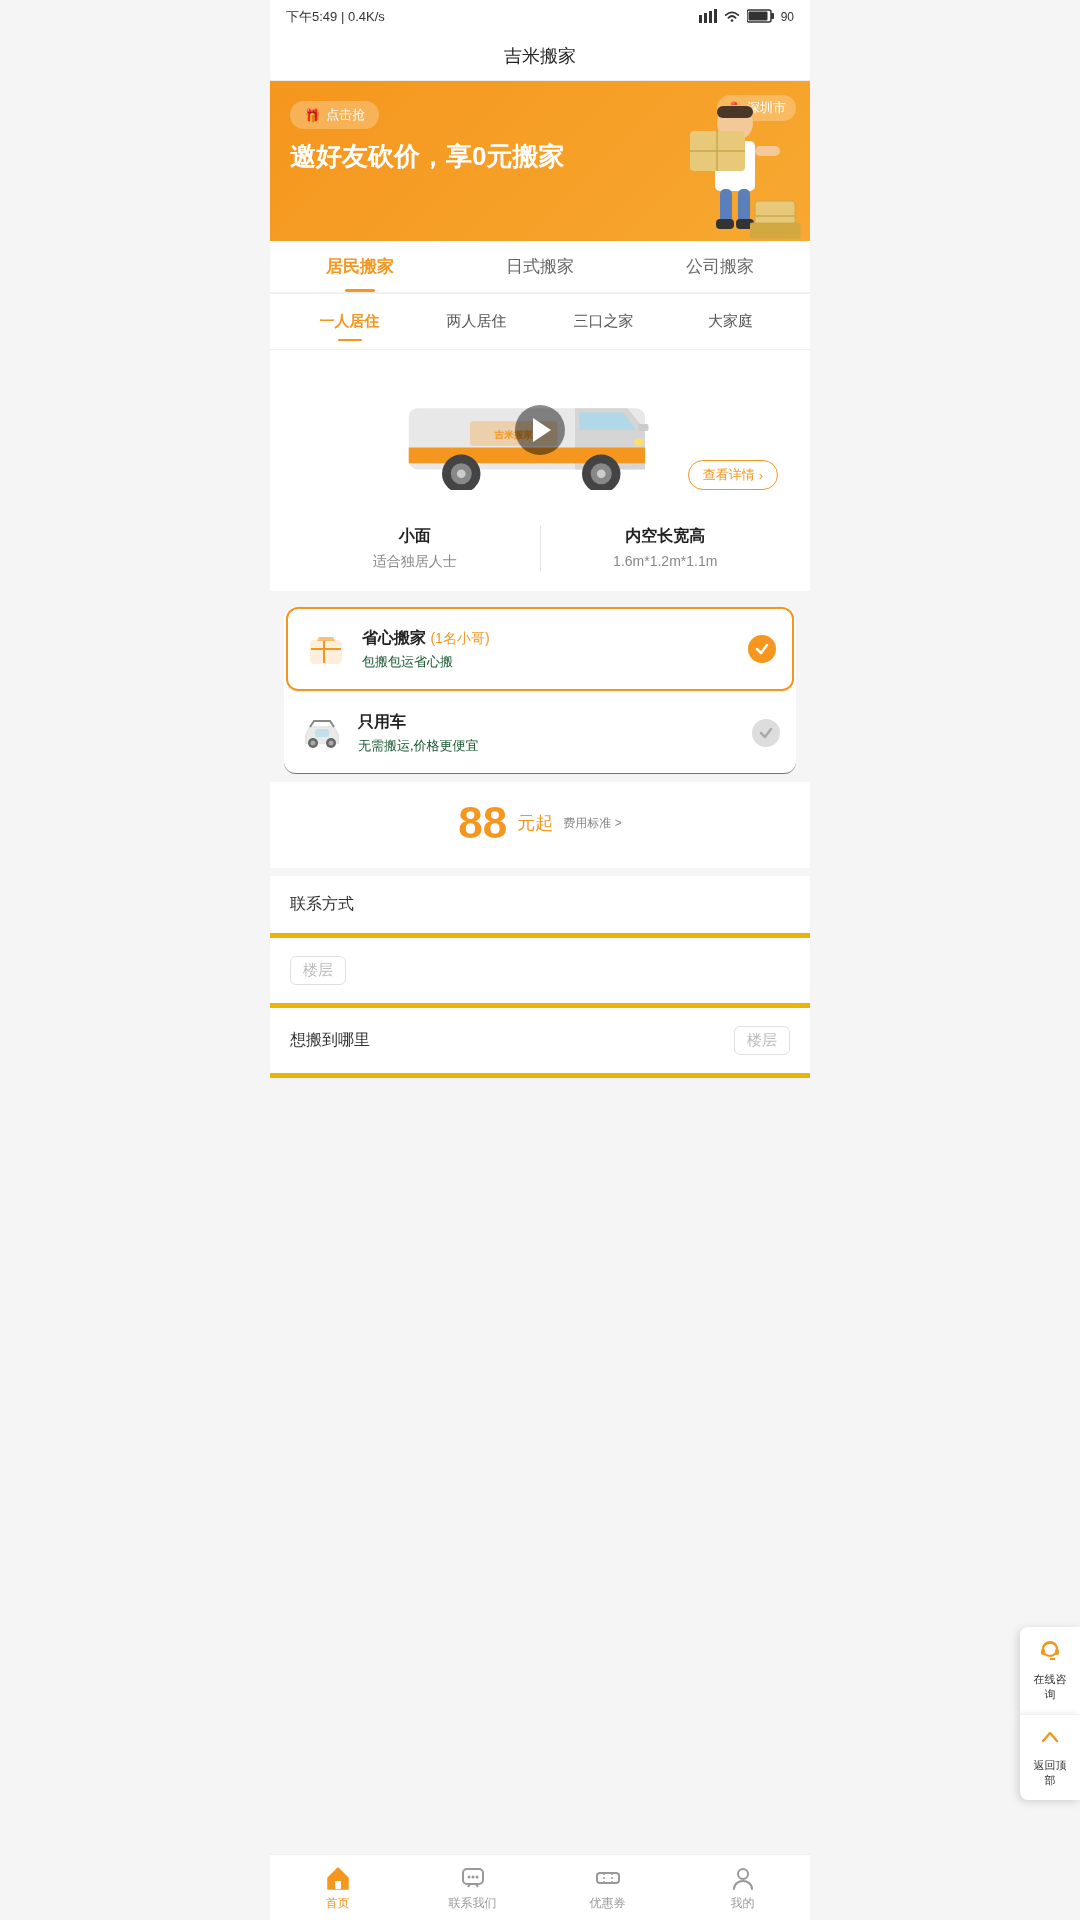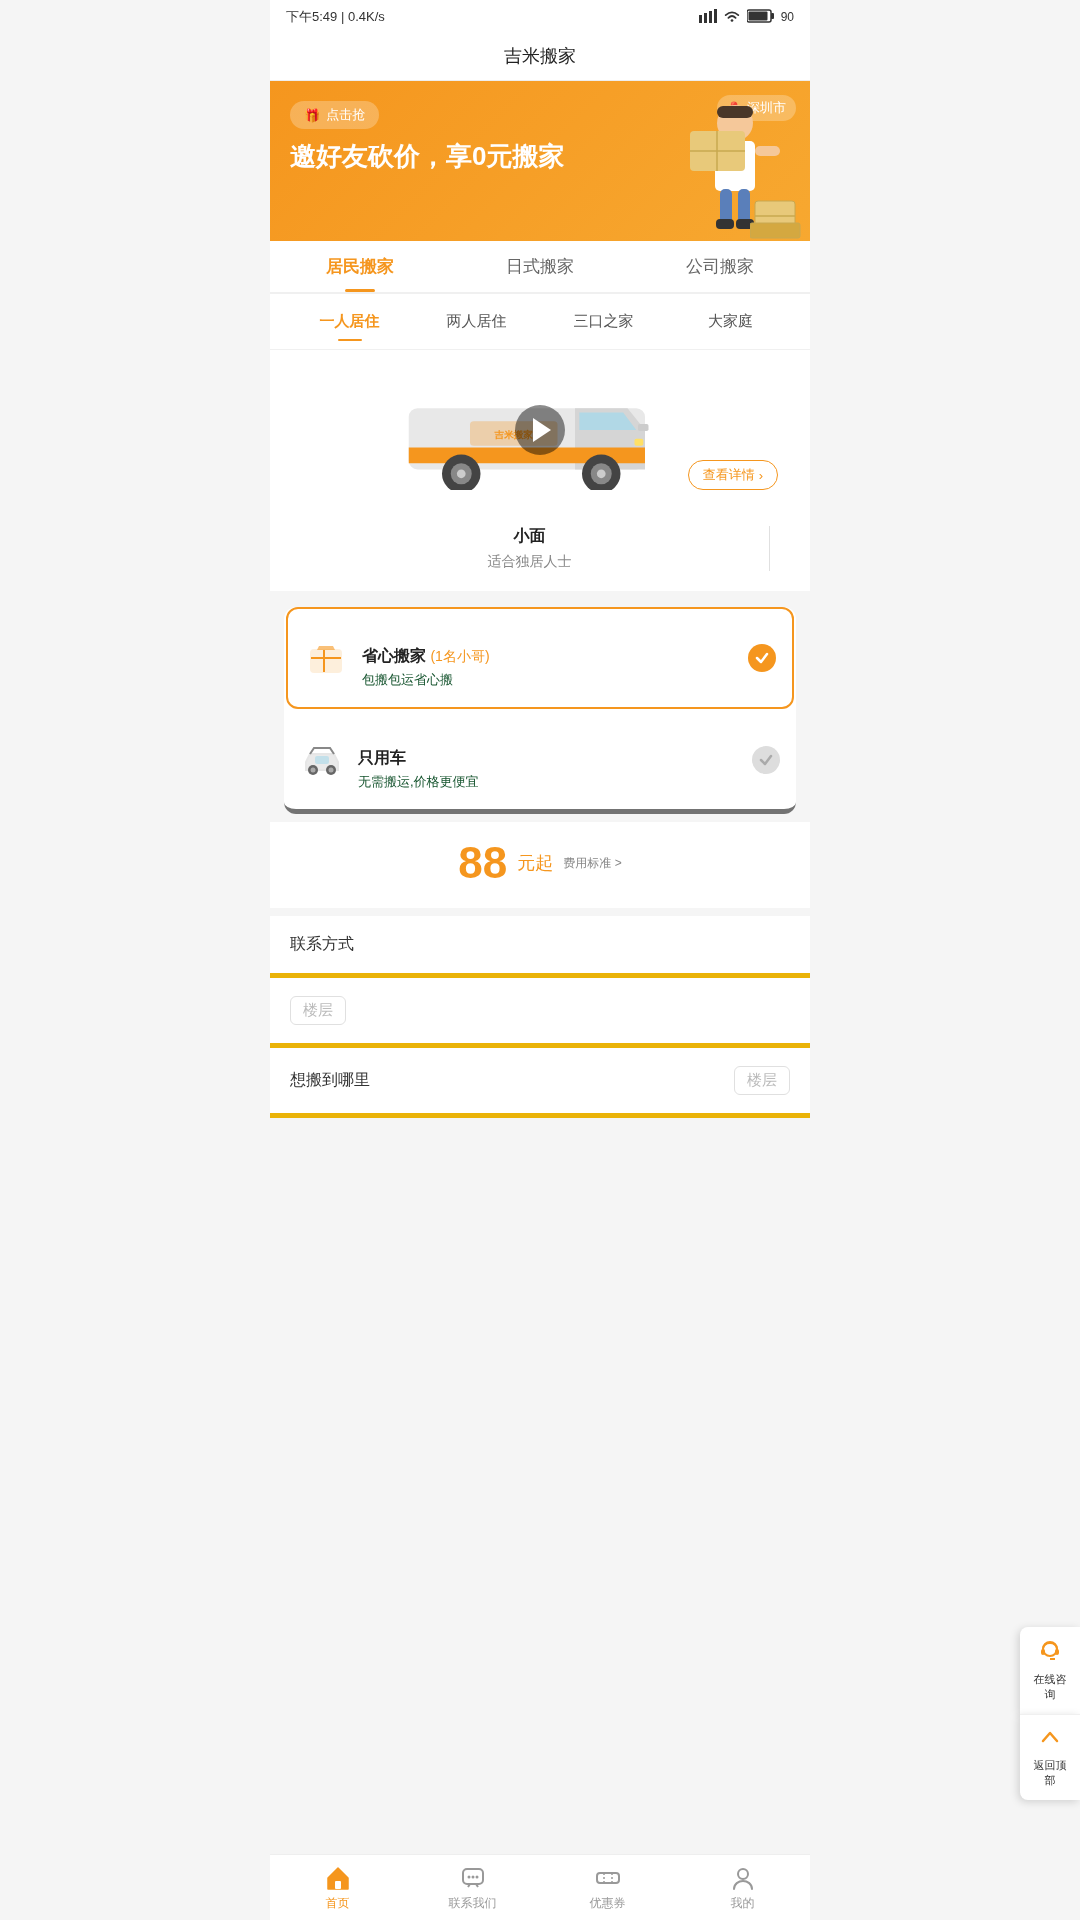--- a/index.html
+++ b/index.html
@@ -225,21 +225,21 @@
     
     .service-section {
       background: #fff;
       margin: 8px 14px;
       border-radius: 12px;
     }
     .service-card {
       display: flex;
       align-items: center;
       padding: 18px 16px;
-      border-bottom: 5px solid #737373;
+      border-bottom: 1px solid #737373;
       cursor: pointer;
       border-radius: 12px;
     }
     .service-card.selected {
       border: 2px solid #f5961e;
       border-radius: 12px;
       margin: 2px;
     }
     .service-icon {
       width: 44px;
@@ -249,21 +249,20 @@
       display: flex;
       align-items: center;
       justify-content: center;
     }
     .service-text { flex: 1; }
     .service-name {
       font-size: 16px;
       font-weight: bold;
       color: #222;
       margin-bottom: 4px;
-      margin-top: 19px;
     }
     .service-name .count {
       font-size: 14px;
       color: #f5961e;
       font-weight: normal;
     }
     .service-desc {
       font-size: 13px;
       color: #14532d;
     }
@@ -565,20 +564,24 @@
     </div>
   </div>
 </div>
 
 <div class="vehicle-info">
   <div class="vehicle-info-left">
     <div class="vehicle-info-title">小面</div>
     <div class="vehicle-info-sub">适合独居人士</div>
   </div>
   <div class="divider-v"></div>
+  <div class="vehicle-info-right">
+    <div class="vehicle-info-title">内空长宽高</div>
+    <div class="vehicle-info-sub">1.6m*1.2m*1.1m</div>
+  </div>
 </div>
 
 <div class="service-section">
 
   <div class="service-card selected">
     <div class="service-icon">
       <svg width="40" height="40" viewBox="0 0 40 40">
         <rect x="5" y="12" width="30" height="22" rx="3" fill="#f5961e" opacity="0.15" stroke="#f5961e" stroke-width="2"></rect>
         <line x1="5" y1="20" x2="35" y2="20" stroke="#f5961e" stroke-width="2"></line>
         <line x1="18" y1="12" x2="18" y2="34" stroke="#f5961e" stroke-width="2"></line>

